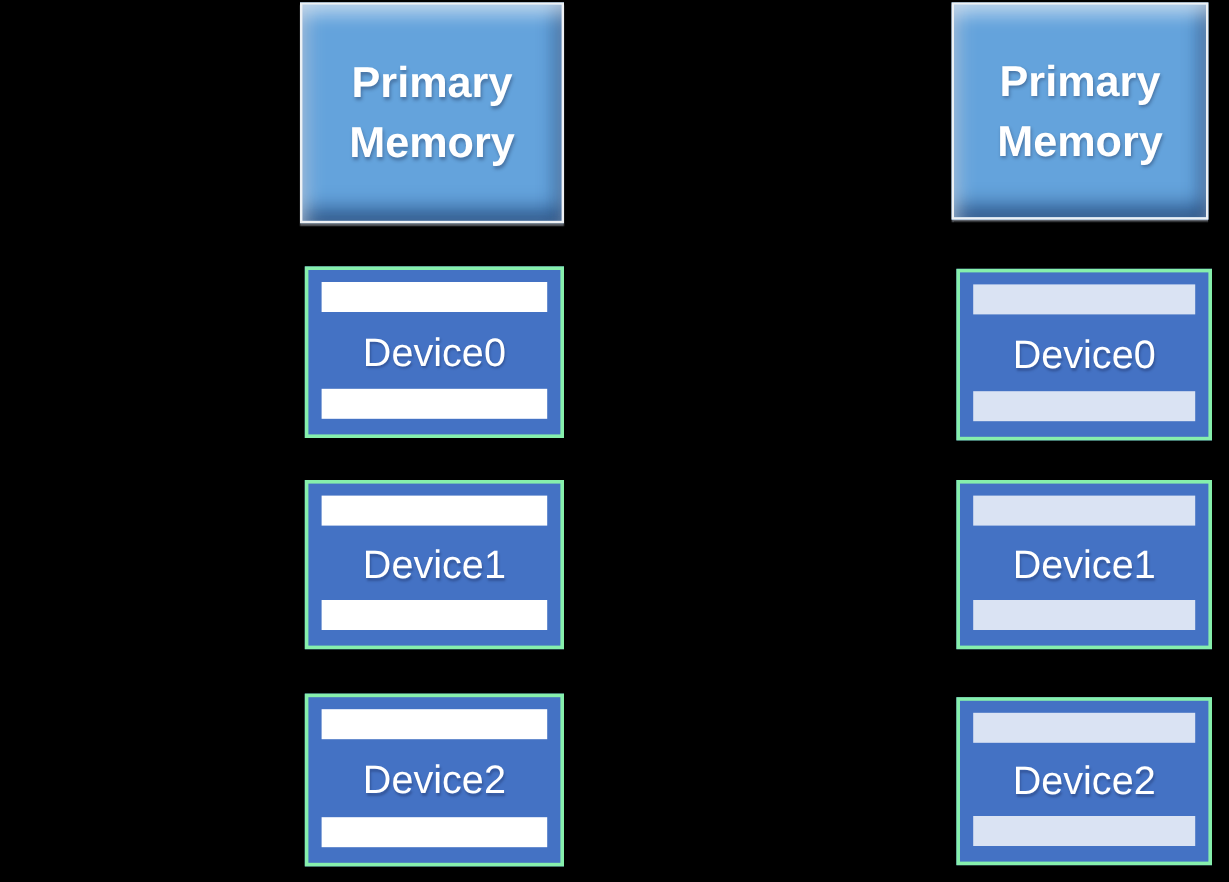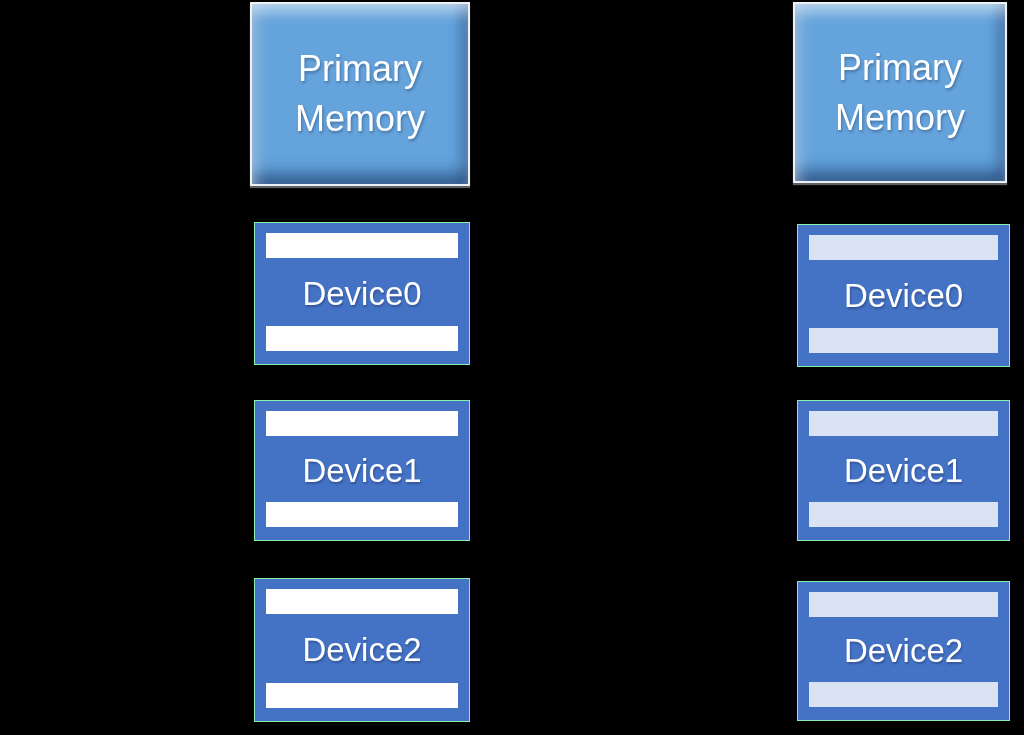--- a/index.html
+++ b/index.html
@@ -31,27 +31,28 @@
       inset -12px 0 14px -6px rgba(22, 52, 100, 0.42),
       inset 0 -14px 16px -4px rgba(16, 46, 96, 0.62),
       0 2px 1px rgba(130, 136, 146, 0.7);
   }
   .memory-label {
     color: #fff;
     font-size: 36px;
     line-height: 1.38;
     width: 170px;            
     text-shadow: 1px 2px 3px rgba(0, 0, 30, 0.30);
+    font-weight: bold;
   }
 
   
   .device-box {
     position: absolute;
     box-sizing: border-box;
-    border: 1px solid #86efac;
+    border: 3px solid #86efac;
     background: #4472c4;
     display: flex;
     align-items: center;
     justify-content: center;
   }
   .device-label {
     color: #fff;
     font-size: 33px;
     text-shadow: 1px 2px 2px rgba(0, 0, 30, 0.25);
   }

